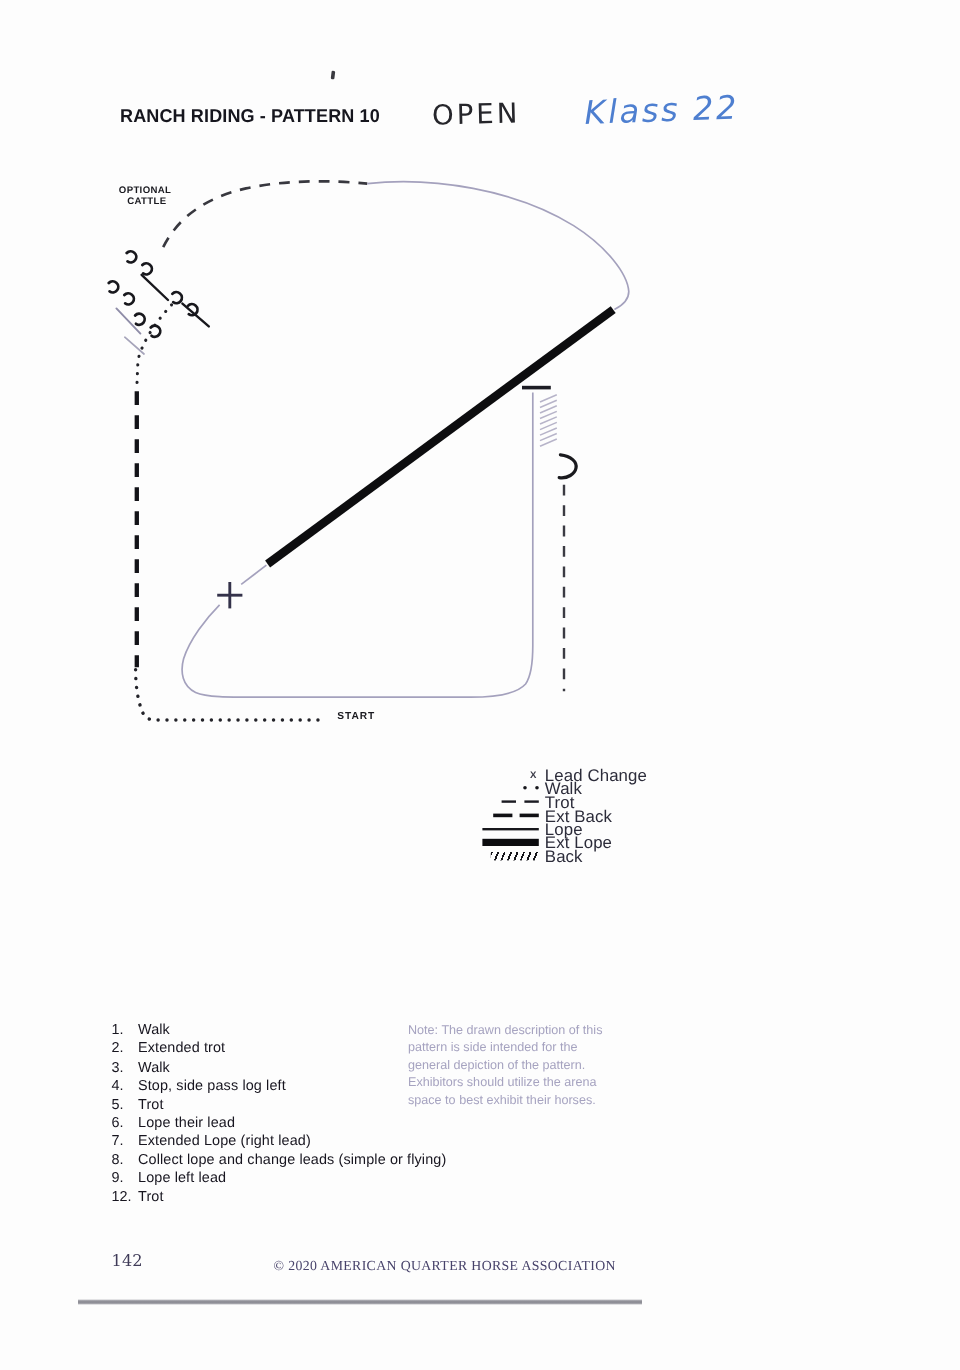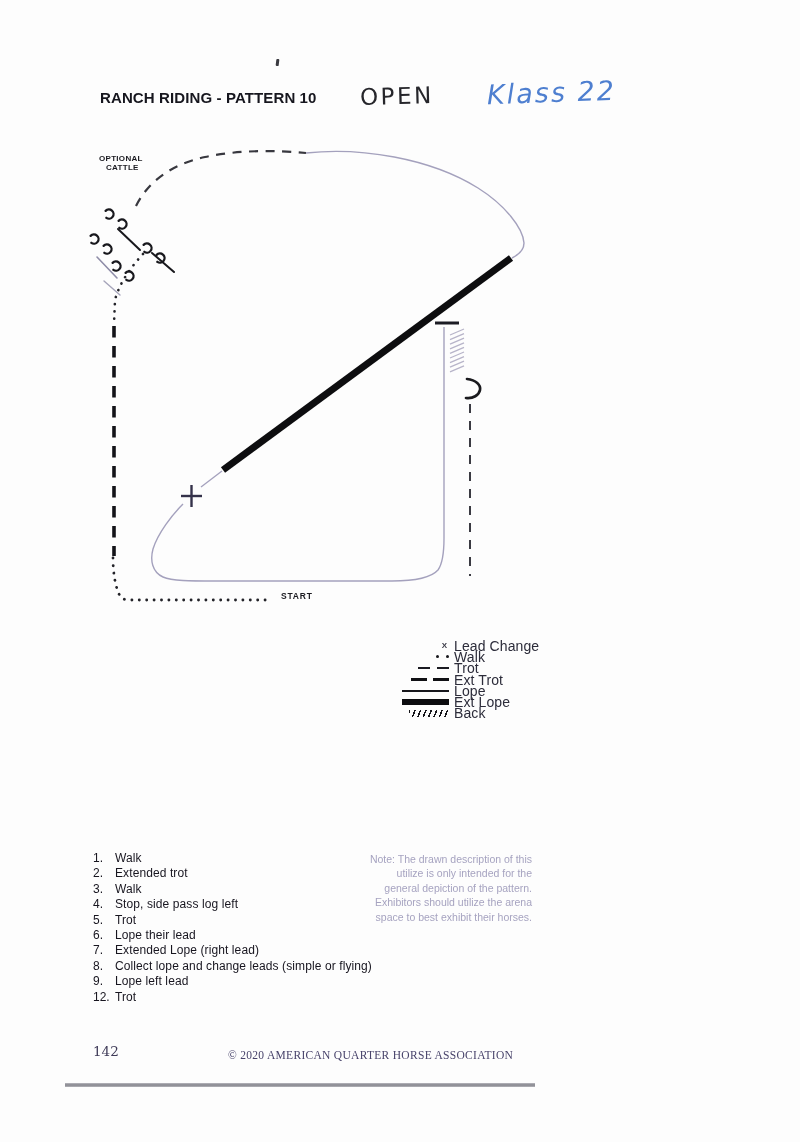--- a/index.html
+++ b/index.html
@@ -118,21 +118,20 @@
     font-size: 12px;
     color: #17151f;
     letter-spacing: 0.1px;
     white-space: nowrap;
   }
 
   
   .note {
     left: 340px; top: 852px;
     width: 192px;
-    text-align: right;
     font-size: 10.5px;
     line-height: 14.4px;
     color: #a6a3c0;
   }
 
   
   .page-number {
     left: 93px; top: 1043px;
     font-family: "DejaVu Serif", serif;
     font-size: 13.5px;
@@ -246,21 +245,21 @@
           <span class="sym-trot-dash"></span>
           <span class="sym-trot-dash"></span>
         </span>
       <span class="llabel">Trot</span>
     </div>
     <div class="lrow">
       <span class="lsym">
           <span class="sym-exttrot-dash"></span>
           <span class="sym-exttrot-dash"></span>
         </span>
-      <span class="llabel">Ext Trot</span>
+      <span class="llabel">Ext Back</span>
     </div>
     <div class="lrow">
       <span class="lsym">
           <span class="sym-lope-line"></span>
         </span>
       <span class="llabel">Lope</span>
     </div>
     <div class="lrow">
       <span class="lsym">
           <span class="sym-extlope-bar"></span>
@@ -313,21 +312,21 @@
         <span class="mtext">Lope left lead</span>
       </div>
     <div class="mrow">
         <span class="mnum">12.</span>
         <span class="mtext">Trot</span>
       </div>
   </div>
 
   <div class="abs note">
     <div>Note: The drawn description of this</div>
-    <div>utilize is only intended for the</div>
+    <div>pattern is side intended for the</div>
     <div>general depiction of the pattern.</div>
     <div>Exhibitors should utilize the arena</div>
     <div>space to best exhibit their horses.</div>
   </div>
 
   <div class="abs page-number">142</div>
   <div class="abs copyright">© 2020 AMERICAN QUARTER HORSE ASSOCIATION</div>
   <div class="abs page-edge-bar"></div>
 
 </div>

